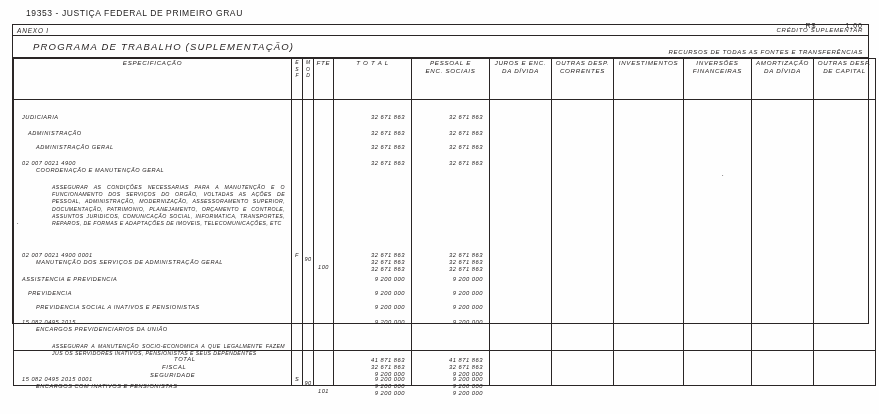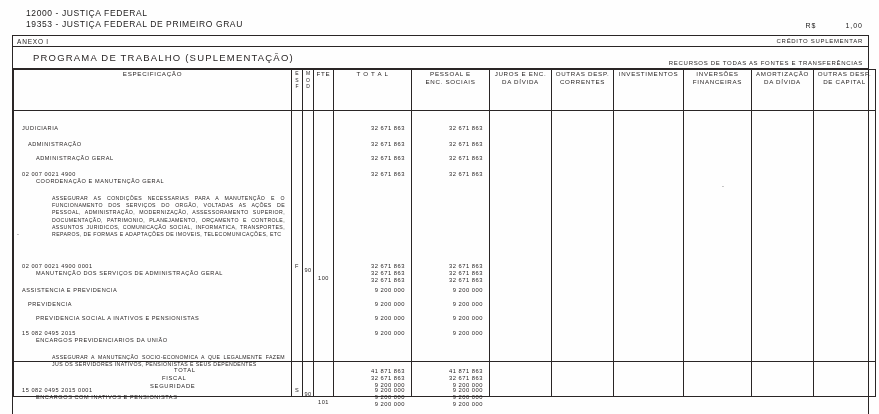--- a/index.html
+++ b/index.html
@@ -40,22 +40,23 @@
     font-size: 7px;
     letter-spacing: 1px;
   }
   .hdr-right .val { margin-left: 26px; }
 
   
   .frame {
     position: relative;
     margin-top: 5px;
     border: 1px solid #2a2626;
-    height: 384px;
+    height: 300px;
     box-sizing: border-box;
+    font-style: italic;
   }
   .anexo {
     position: relative;
     height: 11px;
     border-bottom: 1px solid #2a2626;
     font-size: 6.5px;
     letter-spacing: 0.8px;
     padding: 1.5px 0 0 4px;
     box-sizing: border-box;
   }
@@ -189,21 +190,20 @@
     top: 70px;
     font-size: 7px;
   }
 </style>
 </head>
 <body>
 
 <div class="page">
 
   <div class="hdr-block">
-    <div class="hdr-line">12000 - JUSTIÇA FEDERAL</div>
     <div class="hdr-line">19353 - JUSTIÇA FEDERAL DE PRIMEIRO GRAU</div>
     <div class="hdr-right">
       <span>R$</span>
       <span class="val">1,00</span>
     </div>
   </div>
 
   <div class="frame">
 
     <div class="anexo">

